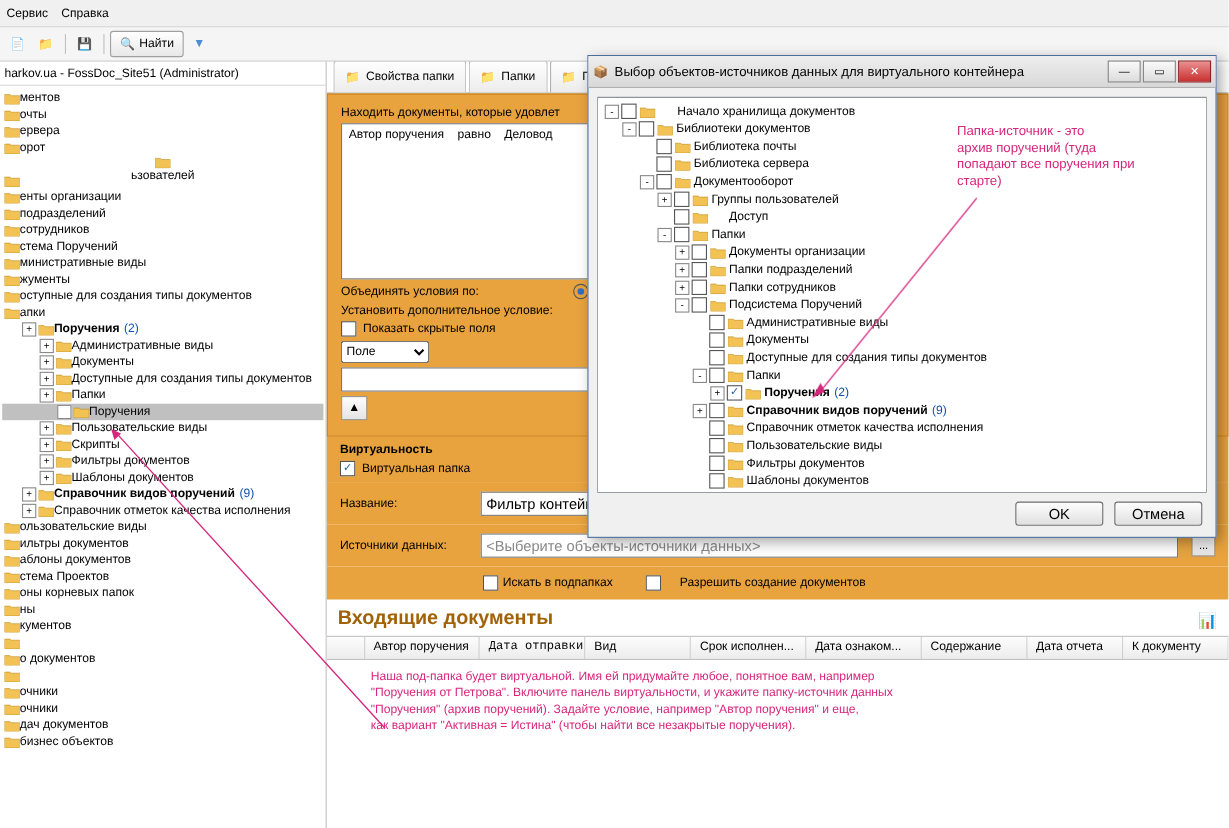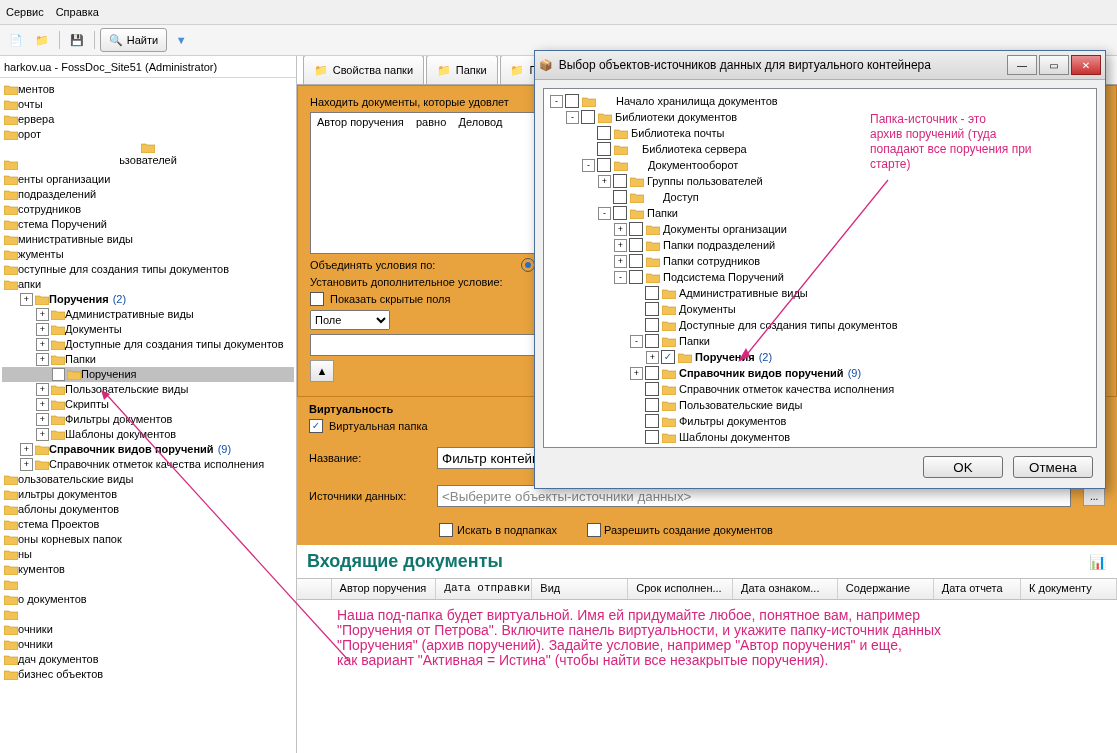--- a/index.html
+++ b/index.html
@@ -27,24 +27,24 @@
 .radio.ck::after{content:"";width:6px;height:6px;background:#3070c0;border-radius:50%}
 .chk{width:12px;height:12px;border:1px solid #555;display:inline-flex;align-items:center;justify-content:center;background:#fff}
 .chk.ck::after{content:"✓";font-size:10px;color:#2060b0;line-height:10px}
 select,input[type=text]{font-family:inherit;font-size:11px}
 .field-sel{width:80px;height:20px}
 .wide-input{width:760px;height:18px;padding:1px 4px;border:1px solid #7a7a7a;background:#fff}
 .row2{background:#e8a33f;padding:8px 12px;display:flex;align-items:center;gap:8px}
 .row-lbl{width:120px}
 .txt-in{flex:1;height:18px;border:1px solid #7a7a7a;padding:1px 4px;background:#fff}
 .small-btn{width:22px;height:20px;border:1px solid #999;background:linear-gradient(#fdfdfd,#e4e4e4);margin-left:4px;font-size:10px}
-.doc-header{padding:6px 10px;font-size:18px;font-weight:bold;color:#0f766e;display:flex;align-items:center;justify-content:space-between}
+.doc-header{padding:6px 10px;font-size:18px;font-weight:bold;color:#a16207;display:flex;align-items:flex-end;justify-content:space-between}
 .grid-head{display:flex;border-top:1px solid #c0c0c0;border-bottom:1px solid #c0c0c0;background:linear-gradient(#fdfdfd,#ececec);height:20px}
 .grid-head .col{padding:3px 8px;border-right:1px solid #d0d0d0;font-size:11px;white-space:nowrap;overflow:hidden}
-.pink-note{color:#d6277d;font-size:14px;line-height:15px;padding:8px 40px}
+.pink-note{color:#d6277d;font-size:11px;line-height:15px;padding:8px 40px}
 
 .dialog{position:absolute;left:534px;top:50px;width:570px;border:1px solid #4a6d9c;background:#f0f0f0;box-shadow:4px 4px 12px rgba(0,0,0,.35);z-index:50}
 .dlg-title{height:28px;background:linear-gradient(#eee,#d8d8d8);display:flex;align-items:center;padding:0 4px;gap:6px;border-bottom:1px solid #b0b0b0}
 .dlg-title .t{flex:1;font-size:12px}
 .win-btns{display:flex;gap:2px}
 .wbtn{width:28px;height:18px;border:1px solid #888;background:linear-gradient(#fafafa,#dcdcdc);font-size:10px;display:flex;align-items:center;justify-content:center}
 .wbtn.close{background:linear-gradient(#e98f8f,#c93030);color:#fff;border-color:#902020}
 .dlg-body{padding:8px}
 .dlg-tree{background:#fff;border:1px solid #828790;height:350px;overflow:auto;padding:4px;position:relative}
 .dlg-tree .tree-row{height:16px}
@@ -484,21 +484,21 @@
     <div class="row2">
       <span class="row-lbl">Источники данных:</span>
       <input class="txt-in" style="color: rgb(136, 136, 136);" value="&lt;Выберите объекты-источники данных&gt;">
       <button class="small-btn">...</button>
     </div>
     <div class="row2" style="padding-left:142px;gap:30px">
       <span style="display:flex;align-items:center;gap:4px">
           <span class="chk"></span>
           <span>Искать в подпапках</span>
         </span>
-      <span style="display:flex;align-items:center;gap:3px">
+      <span style="display:flex;align-items:center;gap:17px">
           <span class="chk"></span>
           <span>Разрешить создание документов</span>
         </span>
     </div>
 
     <div class="doc-header">
       <span>Входящие документы</span>
       <span style="font-size:14px">📊</span>
     </div>
     <div class="grid-head" id="grid-head">
@@ -560,31 +560,31 @@
           <span style="margin-left:3px">Библиотека почты</span>
         </div>
         <div class="tree-row" style="padding-left: 34px;">
           <span style="width:15px;display:inline-block"></span>
           <span class="chk" style="margin-right:3px"></span>
           <span class="ico-folder">
             <svg width="14" height="11">
               <path d="M0 2h5l1 1h8v7a1 1 0 0 1-1 1H1a1 1 0 0 1-1-1z" fill="#f2c255" stroke="#b8860b" stroke-width="0.5"></path>
             </svg>
           </span>
-          <span style="margin-left:14px">Библиотека сервера</span>
+          <span style="margin-left:3px">Библиотека сервера</span>
         </div>
         <div class="tree-row" style="padding-left: 34px;">
           <span class="exp">-</span>
           <span class="chk" style="margin-right:3px"></span>
           <span class="ico-folder">
             <svg width="14" height="11">
               <path d="M0 2h5l1 1h8v7a1 1 0 0 1-1 1H1a1 1 0 0 1-1-1z" fill="#f2c255" stroke="#b8860b" stroke-width="0.5"></path>
             </svg>
           </span>
-          <span style="margin-left:20px">Документооборот</span>
+          <span style="margin-left:3px">Документооборот</span>
         </div>
         <div class="tree-row" style="padding-left: 50px;">
           <span class="exp">+</span>
           <span class="chk" style="margin-right:3px"></span>
           <span class="ico-folder">
             <svg width="14" height="11">
               <path d="M0 2h5l1 1h8v7a1 1 0 0 1-1 1H1a1 1 0 0 1-1-1z" fill="#f2c255" stroke="#b8860b" stroke-width="0.5"></path>
             </svg>
           </span>
           <span style="margin-left:3px">Группы пользователей</span>

